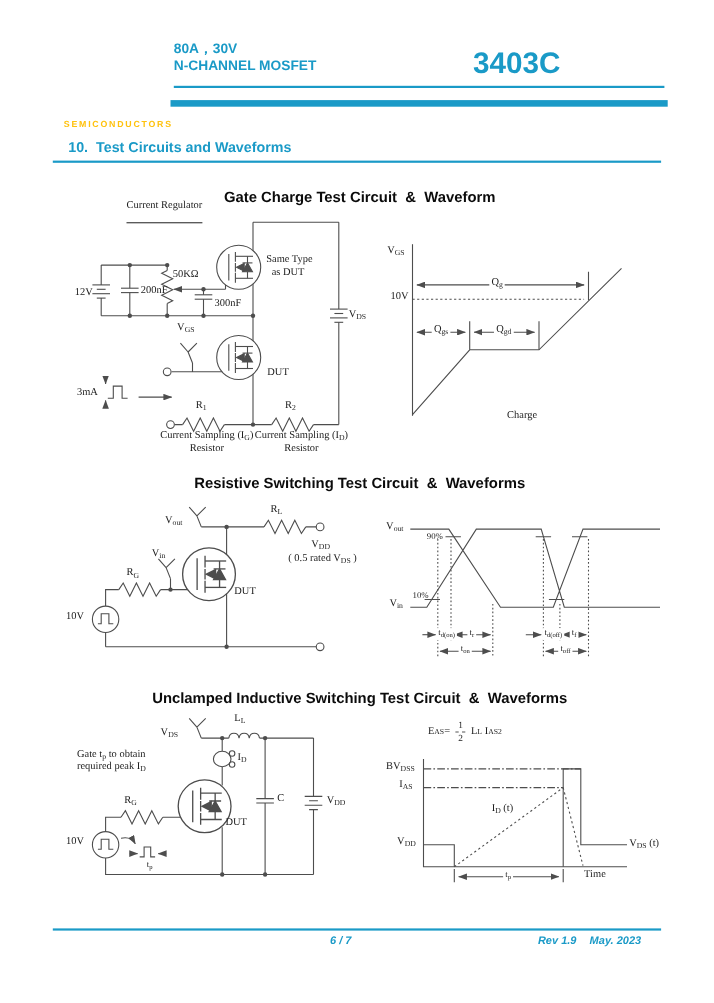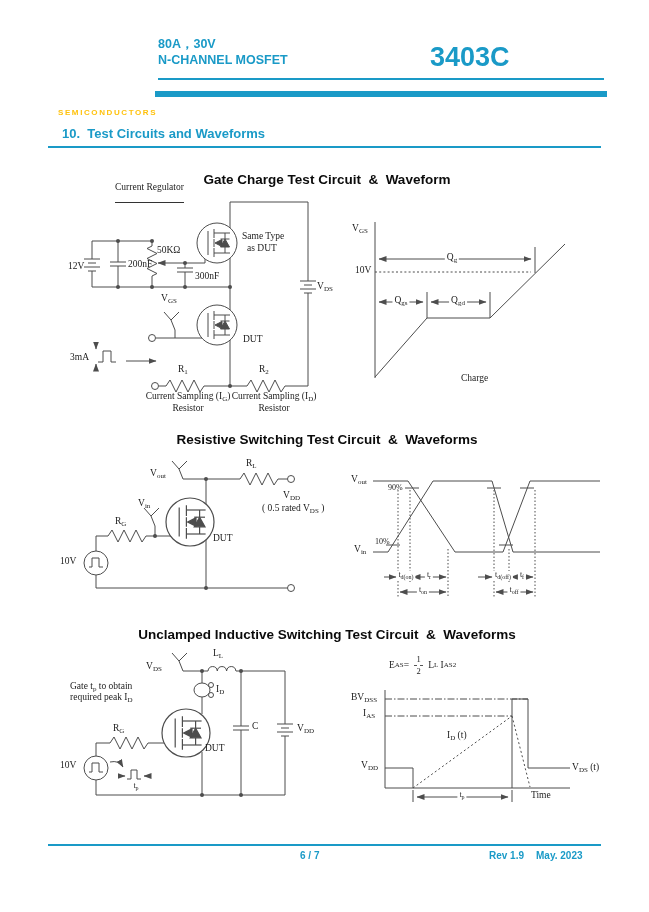--- a/index.html
+++ b/index.html
@@ -28,21 +28,21 @@
   .sm sub{font-size:6px;}
   .c{transform:translateX(-50%);}
   .bgw{background:#fff;padding:0 2px;}
   .ul{border-bottom:1px solid #333;padding-bottom:10px;}
   .frac{display:inline-flex;flex-direction:column;align-items:center;font-size:8.5px;
         line-height:1.05;margin:0 5px;vertical-align:middle;}
   .frac .bar{width:9px;border-top:1px dashed #555;margin:1px 0;}
   .eqrow{display:flex;align-items:center;}
   
   .foot-rule{left:48px;top:844px;width:553px;height:2px;background:#1A9AC7;}
-  .foot{font-size:10px;font-weight:bold;color:#1A9AC7;}
+  .foot{font-size:10px;font-weight:bold;color:#1A9AC7;font-style:italic;}
   svg{position:absolute;left:0;top:0;}
 </style>
 </head>
 <body>
 
 <div id="page">
 
   <div class="abs logo-sub">SEMICONDUCTORS</div>
   <div class="abs spec">
     <div>80A，30V</div>

